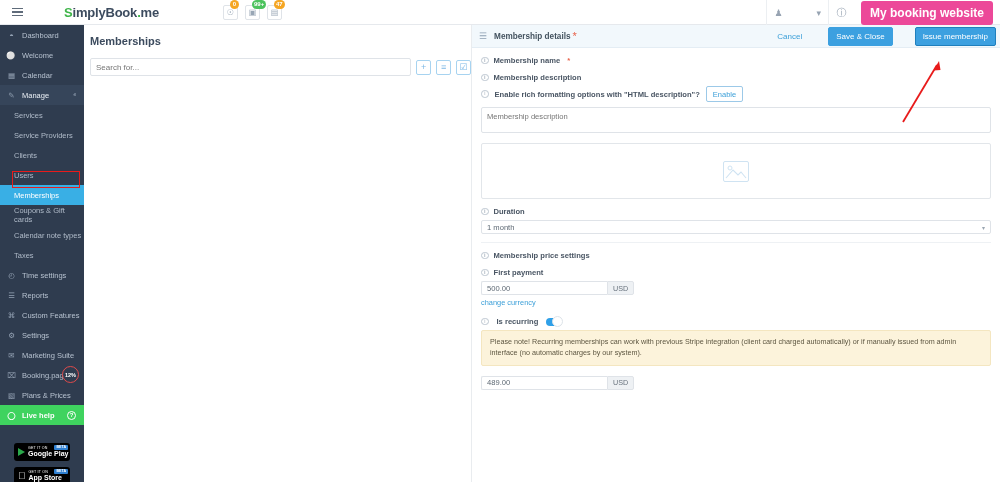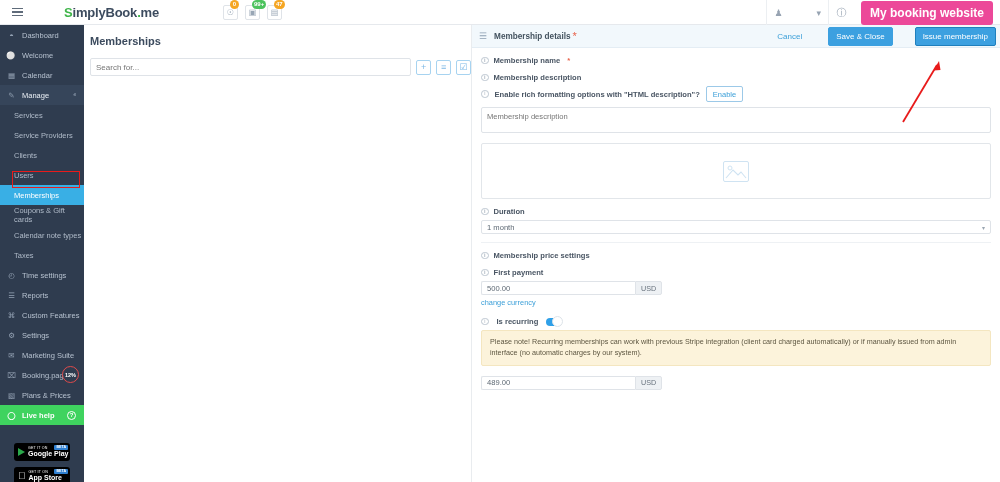--- a/index.html
+++ b/index.html
@@ -205,21 +205,21 @@
     position: relative; background: #fff;
   }
   .sel-input {
     width: 100%; height: 14px; border: 1px solid #dfe3e8; border-radius: 2px;
     font-size: 7.6px; color: #5d6873; padding: 0 5px; background: #fff;
     display: flex; align-items: center; cursor: pointer;
   }
   .sel-input .chev { margin-left: auto; color: #9aa5b1; font-size: 6px; }
   .price-row { display: flex; align-items: stretch; }
   .price-input {
-    width: 154px; height: 14px; border: 1px solid #dfe3e8; border-right: none;
+    width: 126px; height: 14px; border: 1px solid #dfe3e8; border-right: none;
     border-radius: 2px 0 0 2px; font-size: 7.6px; color: #5d6873; padding: 0 5px;
     outline: none; font-family: "Liberation Sans", sans-serif; background: #fff;
   }
   .cur-addon {
     height: 14px; min-width: 22px; padding: 0 5px; background: #eef1f4;
     border: 1px solid #dfe3e8; border-radius: 0 2px 2px 0; font-size: 7.2px;
     color: #68727d; display: flex; align-items: center; justify-content: center;
   }
   .chg-cur { color: #3b9fd8; font-size: 7.4px; margin-top: 3px; cursor: pointer; }
   .toggle-row { display: flex; align-items: center; gap: 8px; margin: 10px 0 0 0; }

